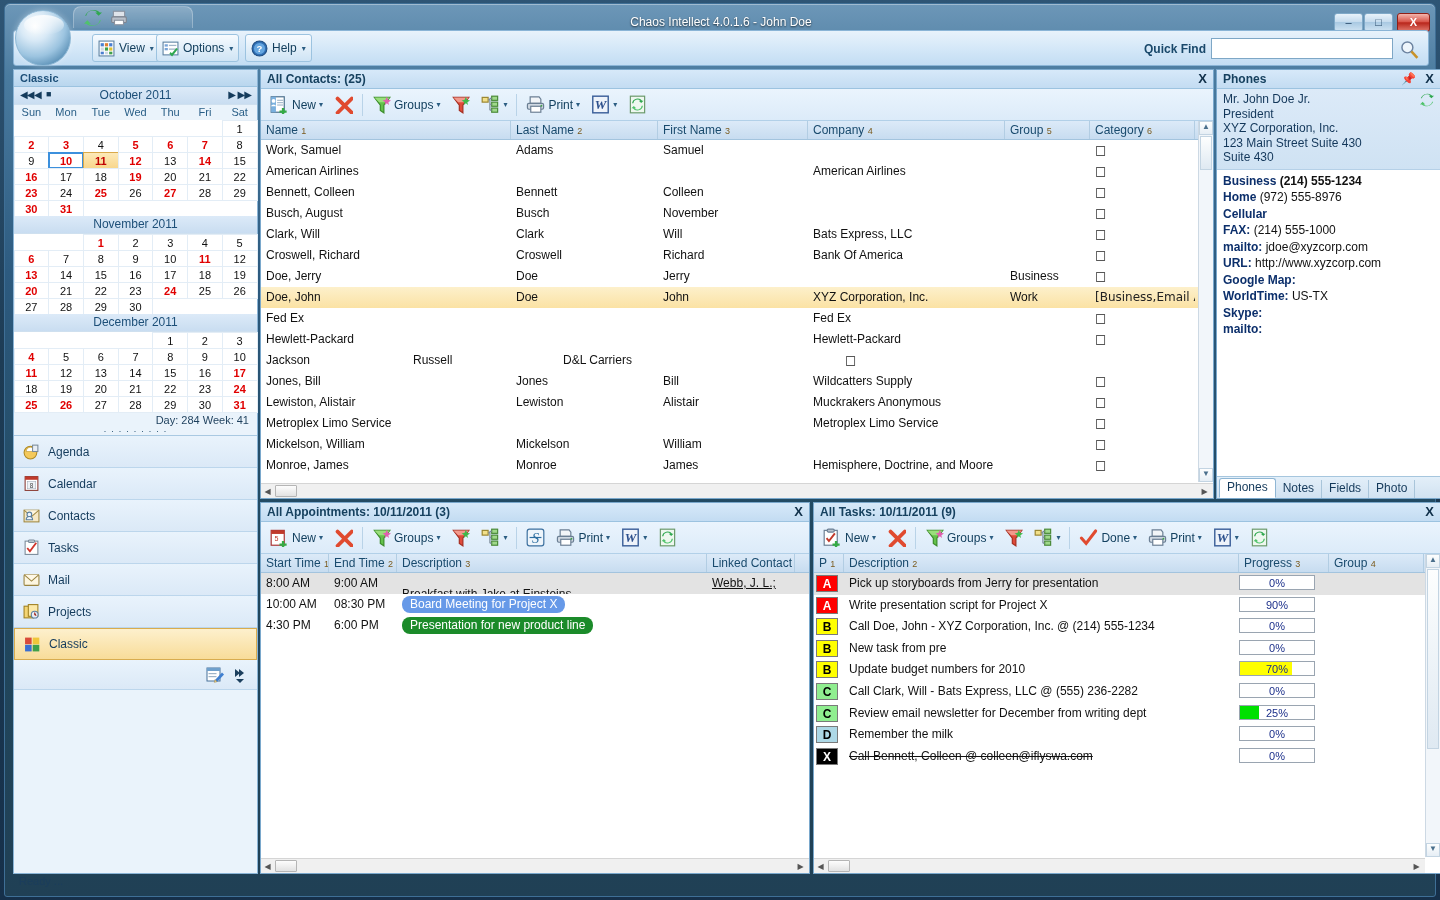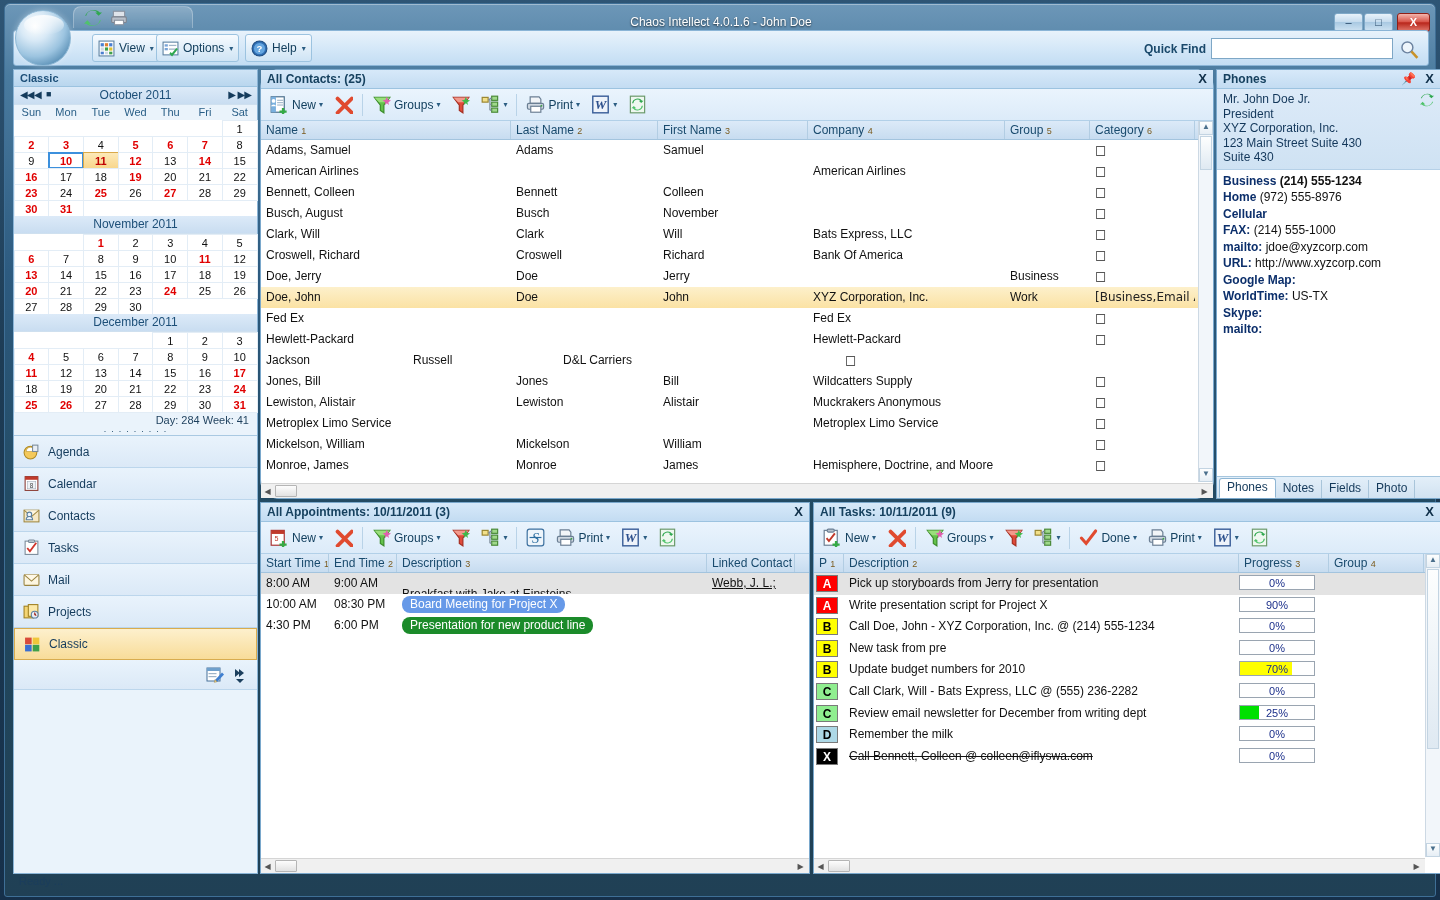--- a/index.html
+++ b/index.html
@@ -240,21 +240,21 @@
     position:absolute; left:0; bottom:0; width:100%; height:22px;
     background:linear-gradient(180deg,#e3eff9,#d1e2f1); border-top:1px solid #a6c6de;
     display:flex; align-items:flex-end; padding-left:2px;
   }
   .ptab{ height:18px; padding:1px 7px 0; font-size:12px; color:#14395a;
          border-right:1px solid #a9c5da; cursor:pointer; }
   .ptab.active{ background:#fff; border:1px solid #8fb6d4; border-bottom:1px solid #fff;
                 border-radius:3px 3px 0 0; height:20px; }
 
   
-  #contacts-panel{ left:255px; top:65px; width:954px; height:430px;border-radius:19px; }
+  #contacts-panel{ left:255px; top:65px; width:954px; height:430px; }
   
   #appt-panel{ left:255px; top:498px; width:550px; height:372px; }
   
   #tasks-panel{ left:808px; top:498px; width:628px; height:372px; }
 
   .prio{
     width:22px; height:17px; margin:2px 0 0 2px; text-align:center;
     font-size:12px; font-weight:bold; line-height:17px; color:#000;
     border:1px solid #7a7a7a;
   }
@@ -644,21 +644,21 @@
     <div class="gridhead" id="contacts-head">
           <div class="gh" style="width:250px">Name <span class="sortno">1</span></div>
           <div class="gh" style="width:147px">Last Name <span class="sortno">2</span></div>
           <div class="gh" style="width:150px">First Name <span class="sortno">3</span></div>
           <div class="gh" style="width:197px">Company <span class="sortno">4</span></div>
           <div class="gh" style="width:85px">Group <span class="sortno">5</span></div>
           <div class="gh" style="width:105px">Category <span class="sortno">6</span></div>
         </div>
     <div class="gridbody" id="contacts-body" style="height:336px">
           <div class="grow">
-            <div class="gc" style="width:250px">Adams, Samuel</div>
+            <div class="gc" style="width:250px">Work, Samuel</div>
             <div class="gc" style="width:147px">Adams</div>
             <div class="gc" style="width:150px">Samuel</div>
             <div class="gc" style="width:197px"></div>
             <div class="gc" style="width:85px"></div>
             <div class="gc boxglyph" style="width:105px">□</div>
           </div>
           <div class="grow">
             <div class="gc" style="width:250px">American Airlines</div>
             <div class="gc" style="width:147px"></div>
             <div class="gc" style="width:150px"></div>

